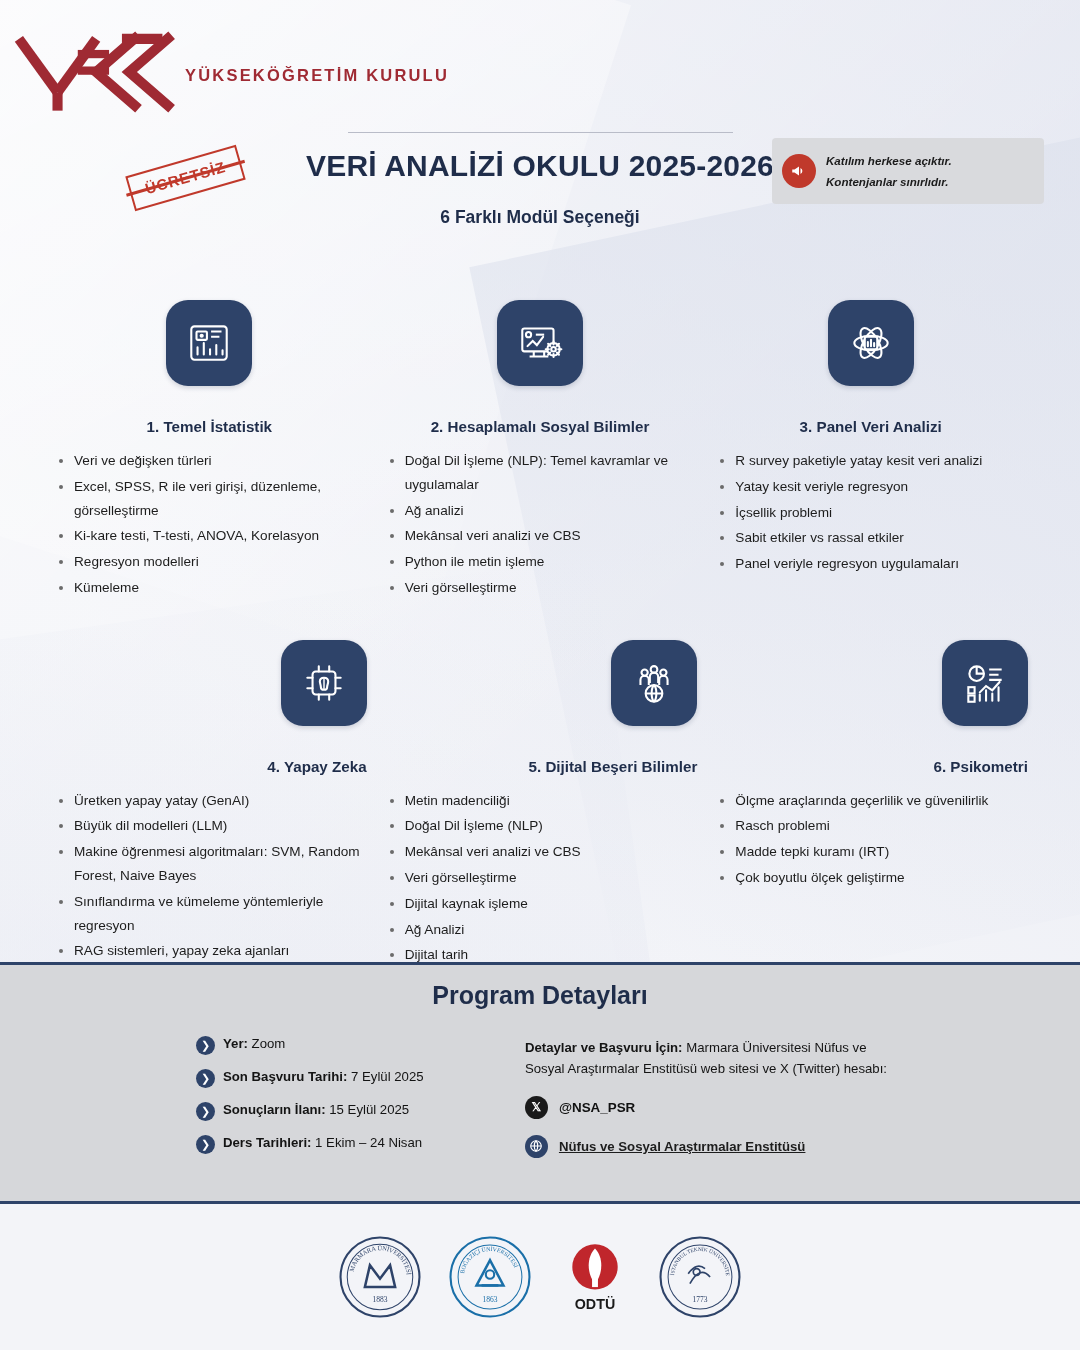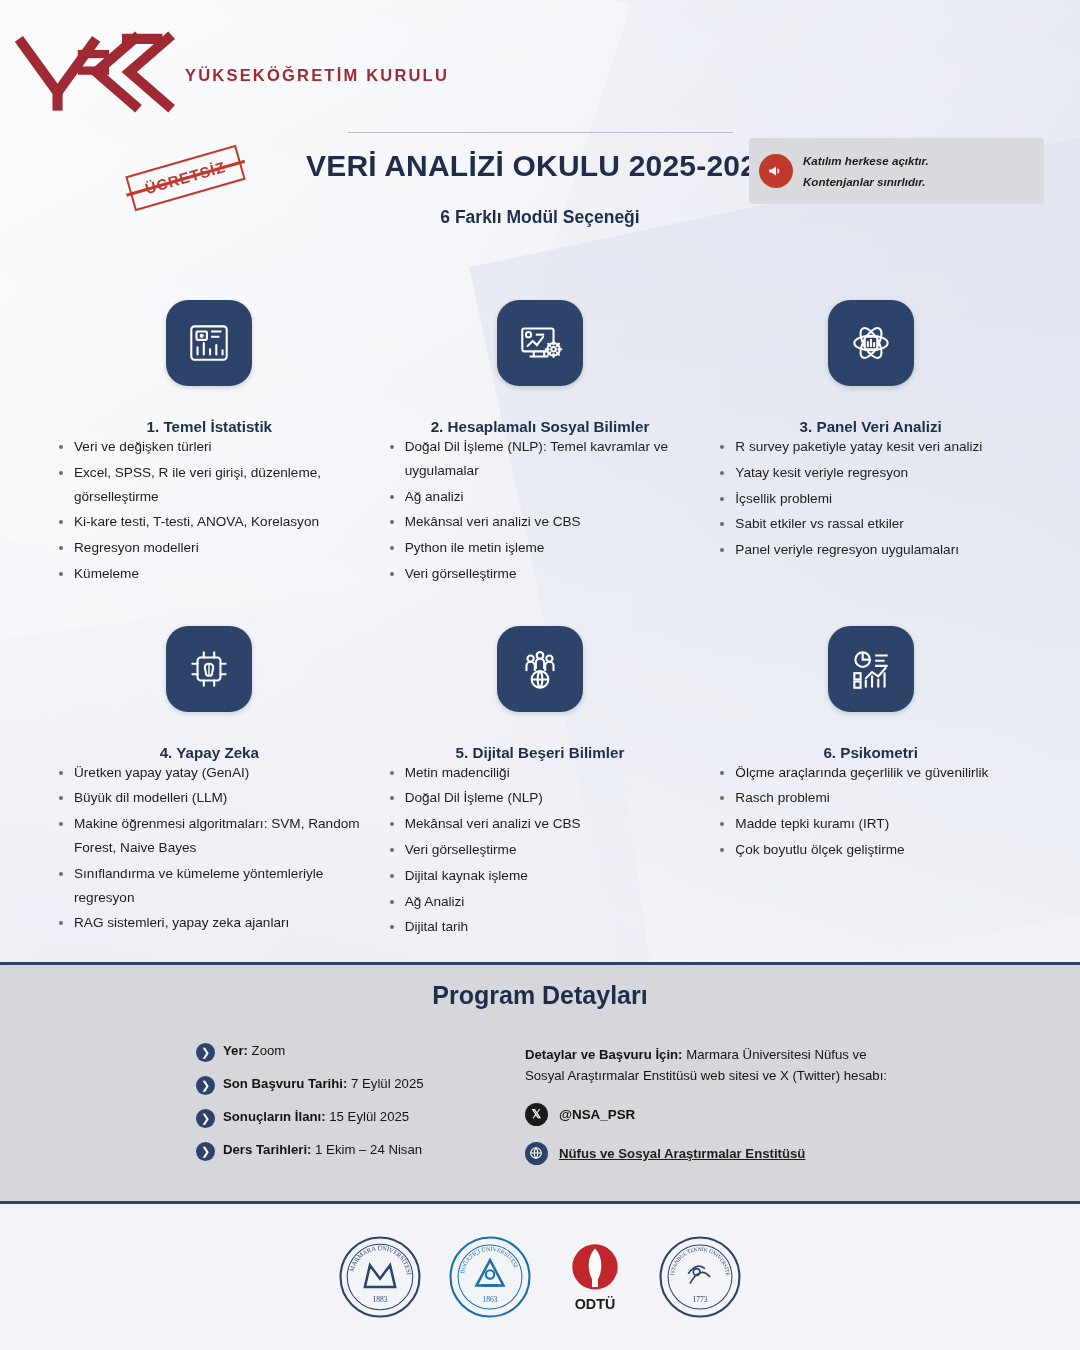--- a/index.html
+++ b/index.html
@@ -64,21 +64,21 @@
     background: transparent;
   }
   .stamp .strike {
     position: absolute; left: -6px; right: -6px; top: 50%;
     height: 2.5px; background: #c0392b; transform: translateY(-50%);
   }
 
   
   .notice {
     position: absolute; right: 36px; top: 138px;
-    width: 295px; min-height: 66px;
+    width: 272px; min-height: 66px;
     background: #d9dadd;
     border-radius: 4px;
     display: flex; align-items: center; gap: 10px;
     padding: 10px 12px 10px 10px;
   }
   .notice .megaphone {
     flex: 0 0 34px; width: 34px; height: 34px; border-radius: 50%;
     background: #c0392b; color: #fff;
     display: flex; align-items: center; justify-content: center;
     font-size: 17px;
@@ -102,41 +102,42 @@
     display: flex; align-items: center; justify-content: center;
     box-shadow: 0 2px 5px rgba(30,40,70,.18);
   }
   .mod-icon svg { width: 50px; height: 50px; }
   .mod-title {
     margin-top: 32px;
     font-size: 15.2px; font-weight: 700; color: #1f2d4a;
     text-align: center;
   }
   .mod-list {
+    margin-top: 14px;
     width: 100%;
     padding-left: 22px;
     font-size: 13.6px; color: #1d1d1d; line-height: 1.75;
   }
   .mod-list li { margin-bottom: 2px; }
   .mod-list li::marker { color: #6b6b6b; }
 
-  .row2 { margin-top: 4px; }
+  .row2 { margin-top: 4px; align-items: flex-end; }
 
   
   .details {
     position: absolute; left: 0; right: 0; bottom: 146px;
     height: 242px;
     background: #d6d7da;
     border-top: 3px solid #2e4369;
     border-bottom: 3px solid #2e4369;
     padding: 16px 0 0;
   }
   .details h2 {
     text-align: center; font-size: 25px; font-weight: 700; color: #1f2d4a;
-    margin-bottom: 32px;
+    margin-bottom: 25px;
   }
   .details-inner {
     display: flex; justify-content: center; gap: 46px;
     padding: 0 190px 0 196px;
   }
   .det-left { width: 310px; }
   .det-item { display: flex; align-items: flex-start; gap: 8px; margin-bottom: 13px; }
   .chev {
     flex: 0 0 19px; width: 19px; height: 19px; border-radius: 50%;
     background: #2e4369; color: #fff;

